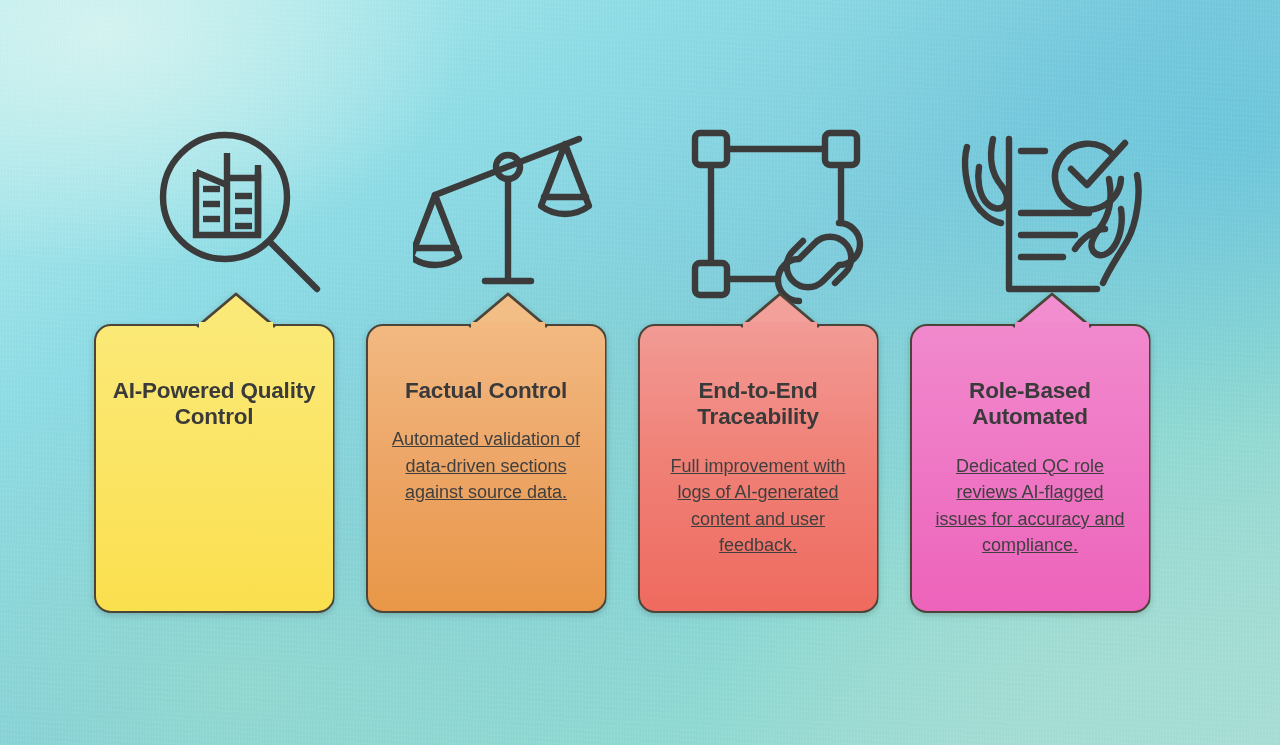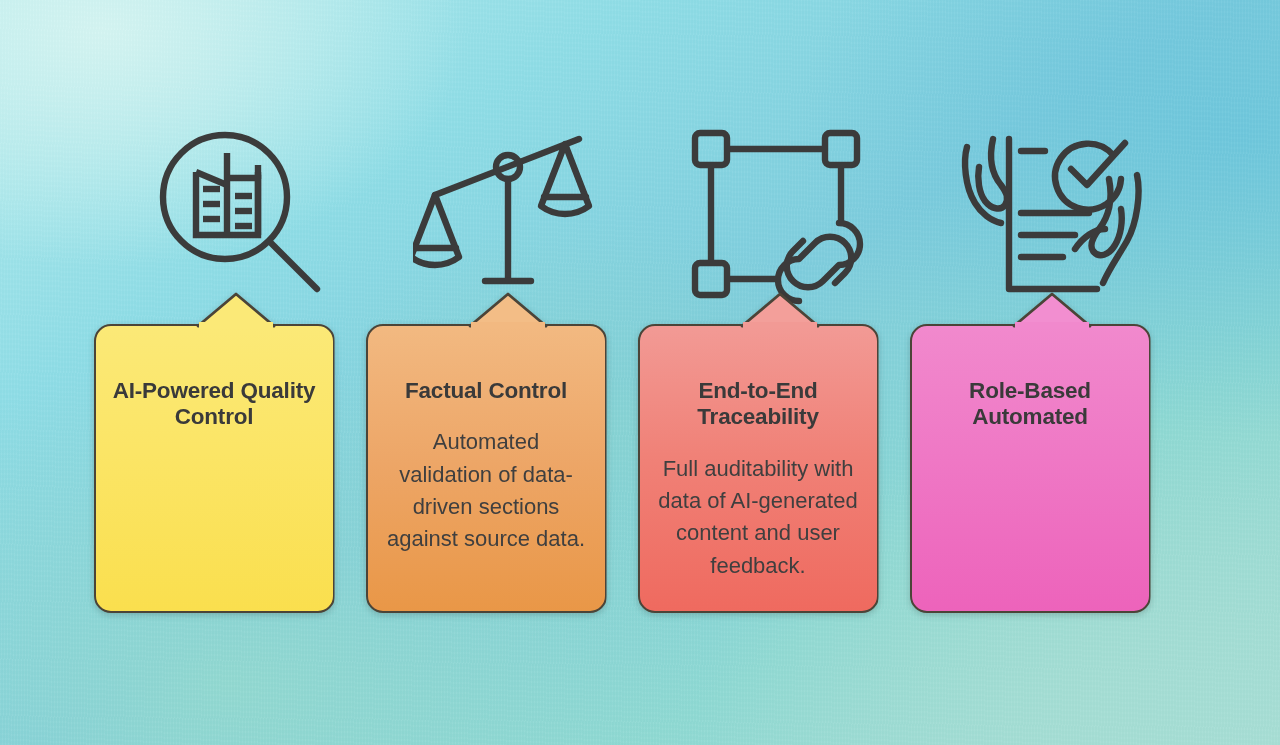--- a/index.html
+++ b/index.html
@@ -116,24 +116,25 @@
 
   .card-title {
     font-size: 22.5px;
     font-weight: 700;
     line-height: 1.17;
     color: #3a3a3a;
     letter-spacing: -0.2px;
     margin-bottom: 22px;
   }
   .card-body {
-    font-size: 22px;
+    font-size: 18px;
     font-weight: 400;
     line-height: 1.47;
     color: #3f3f3f;
+    text-decoration: underline;
   }
 
   
   .card.c0 { background: linear-gradient(180deg, #fbe977 0%, #fbe566 44%, #fadf4e 100%); padding-top: 52px; }
   .card.c1 { background: linear-gradient(180deg, #f2b981 0%, #eda667 48%, #e99747 100%); padding-top: 52px; }
   .card.c2 { background: linear-gradient(180deg, #f29a95 0%, #f08177 46%, #ef6a5f 100%); padding-top: 52px; text-align: center; }
   .card.c3 { background: linear-gradient(180deg, #f189cd 0%, #ef78c5 46%, #ed63bb 100%); padding-top: 52px; }
 </style>
 </head>
 <body>
@@ -229,21 +230,21 @@
 
     <div class="card-outer">
       <div class="notch">
         <svg width="80" height="36" viewBox="0 0 80 36">
           <path d="M2 34 L40 2 L78 34 Z" fill="#f39f9a" stroke="#4b4438" stroke-width="2.8" stroke-linejoin="round"></path>
           <rect x="3" y="30" width="74" height="8" fill="#f29a95"></rect>
         </svg>
       </div>
       <div class="card c2">
         <div class="card-title">End-to-End Traceability</div>
-        <div class="card-body">Full auditability with data of AI-generated content and user feedback.</div>
+        <div class="card-body">Full improvement with logs of AI-generated content and user feedback.</div>
       </div>
     </div>
   </div>
 
   <div class="column">
     <div class="icon-wrap">
       <svg width="190" height="190" viewBox="0 0 190 190" aria-hidden="true">
 
         <path class="ico" d="M52 22 L52 172 L140 172"></path>
         <line class="ico" x1="64" y1="34" x2="88" y2="34"></line>
@@ -265,17 +266,18 @@
 
     <div class="card-outer">
       <div class="notch">
         <svg width="80" height="36" viewBox="0 0 80 36">
           <path d="M2 34 L40 2 L78 34 Z" fill="#f28ed0" stroke="#4b4438" stroke-width="2.8" stroke-linejoin="round"></path>
           <rect x="3" y="30" width="74" height="8" fill="#f189cd"></rect>
         </svg>
       </div>
       <div class="card c3">
         <div class="card-title">Role-Based Automated</div>
+        <div class="card-body">Dedicated QC role reviews AI-flagged issues for accuracy and compliance.</div>
       </div>
     </div>
   </div>
 
 </div>
 
 </body></html>

